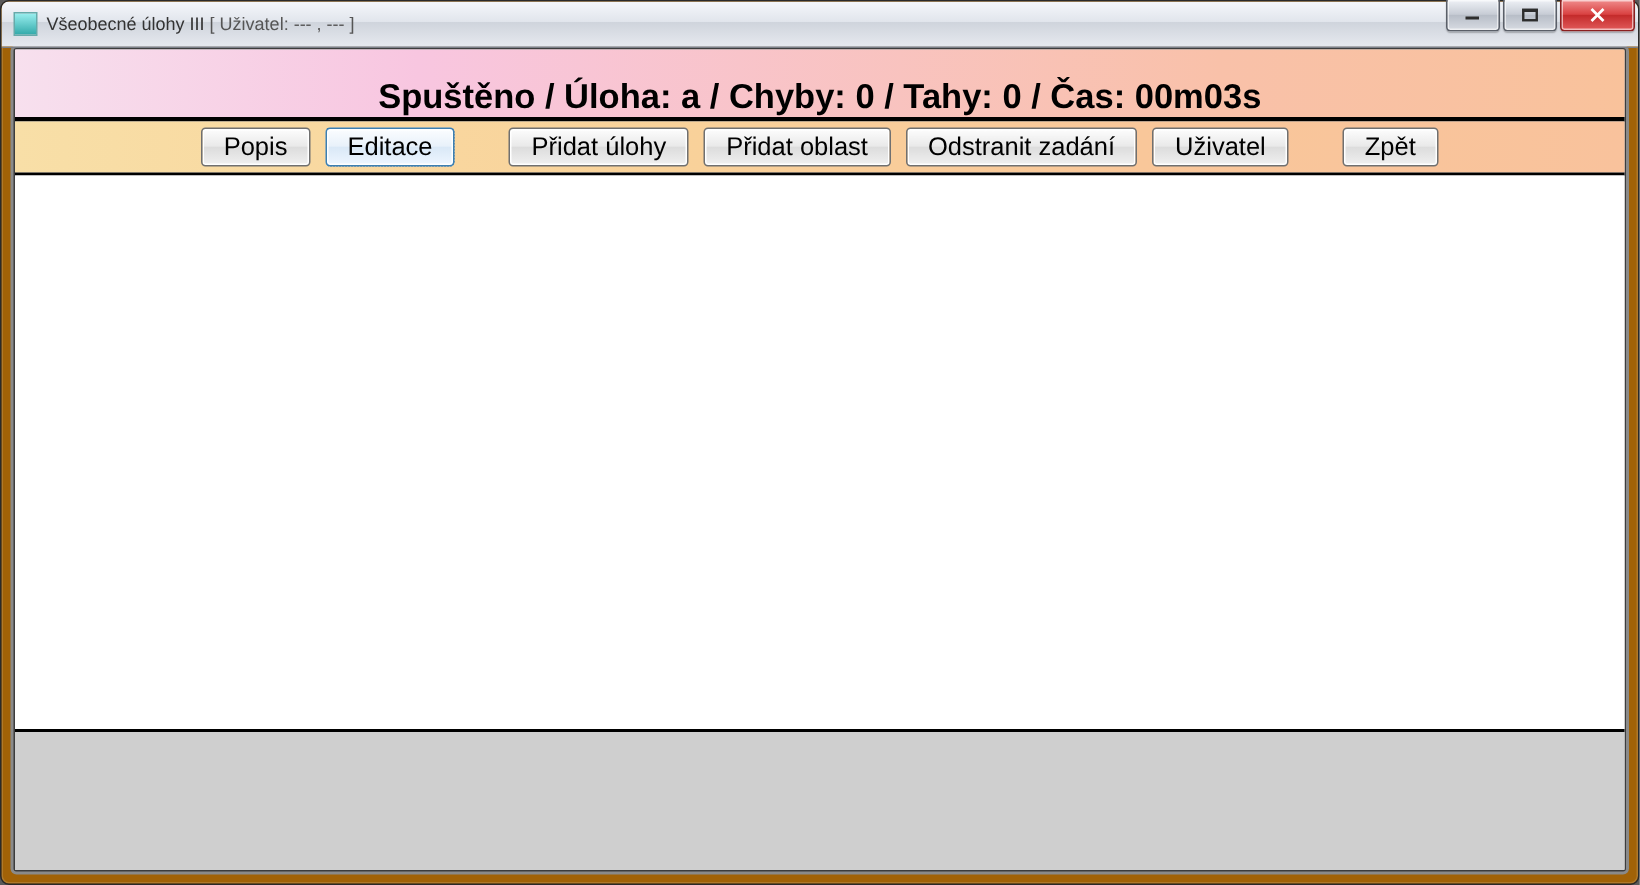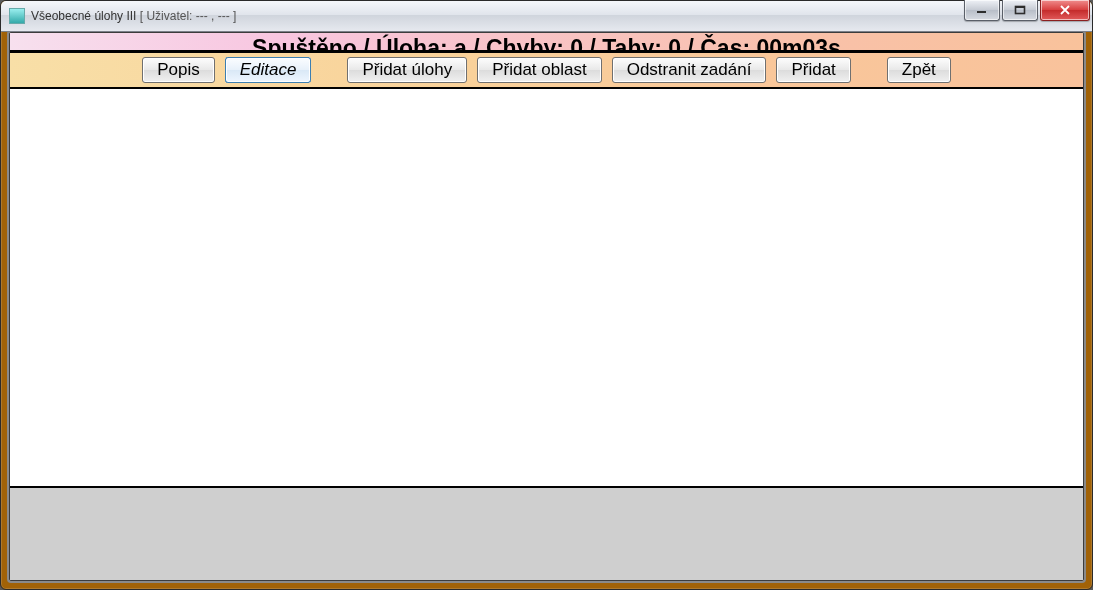--- a/index.html
+++ b/index.html
@@ -44,21 +44,21 @@
   .client{
     flex:1;margin:0 8px 8px 8px;
     background:#fff;border:1px solid #3c3c3c;
     box-shadow:0 0 0 2px #8a8a8a, inset 0 0 0 1px #efefef;
     display:flex;flex-direction:column;
     border-radius:2px;
   }
 
   
   .status-bar{
-    height:20px;display:flex;align-items:flex-start;justify-content:center;
+    height:48px;display:flex;align-items:flex-end;justify-content:center;
     background:linear-gradient(to right,#f7e0ee,#f8c6e0 25%,#f9c1a9 75%,#f9c29b);
     border-bottom:3px solid #000;
     box-sizing:border-box;
     padding-top:2px;
   }
   .status-text{font-size:23px;font-weight:700;color:#000;}
 
   
   .toolbar{
     height:36px;display:flex;align-items:center;justify-content:center;gap:10px;
@@ -70,21 +70,20 @@
     font-family:inherit;font-size:17px;color:#000;
     padding:1px 14px 2px 14px;height:26px;box-sizing:border-box;
     background:linear-gradient(#fdfdfd,#e9e9e9 48%,#dcdcdc 50%,#f0f0f0);
     border:1px solid #707070;border-radius:3px;
     box-shadow:inset 0 0 0 1px #fff;
     cursor:default;
   }
   .tool-btn.focused{
     border:1px dotted #2a6fb5;outline:1px solid #3c7fb1;outline-offset:-1px;
     background:linear-gradient(#fbfdff,#e8f1fa 48%,#d9e8f6 50%,#eef6ff);
-    font-style:italic;
   }
   .tool-gap{width:16px;}
 
   
   .canvas{flex:1;background:#fff;}
 
   
   .bottom-panel{
     height:92px;background:#cfcfcf;
     border-top:2px solid #000;
@@ -126,21 +125,21 @@
       <div class="status-text">Spuštěno / Úloha: a / Chyby: 0 / Tahy: 0 / Čas: 00m03s</div>
     </div>
 
     <div class="toolbar">
       <button class="tool-btn">Popis</button>
       <button class="tool-btn focused">Editace</button>
       <span class="tool-gap"></span>
       <button class="tool-btn">Přidat úlohy</button>
       <button class="tool-btn">Přidat oblast</button>
       <button class="tool-btn">Odstranit zadání</button>
-      <button class="tool-btn">Přidat</button>
+      <button class="tool-btn">Uživatel</button>
       <span class="tool-gap"></span>
       <button class="tool-btn">Zpět</button>
     </div>
 
     <div class="canvas"></div>
 
     <div class="bottom-panel"></div>
 
   </div>
 </div>

